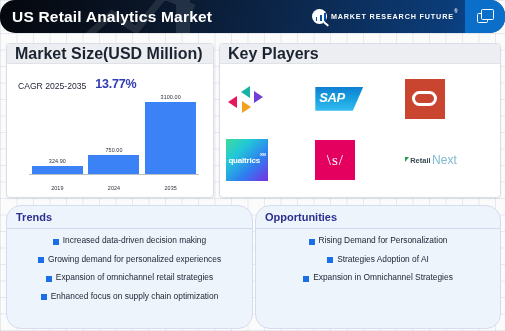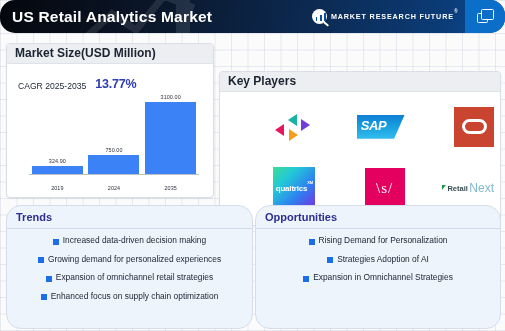--- a/index.html
+++ b/index.html
@@ -68,24 +68,24 @@
   .win-icon .back{left:0;top:3.5px;width:11px;height:10px;}
   .win-icon .front{left:4px;top:0;width:13px;height:11px;background:#0b6ec9;}
 
   
   .card{
     position:absolute;background:#ffffff;border:1px solid #d9dde6;border-radius:4px;
     box-shadow:0 1px 2px rgba(20,30,60,.06);overflow:hidden;
   }
   .card-head{
     height:19px;line-height:19px;background:#eceef1;border-bottom:1px solid #dfe2e8;
-    padding:0 8px;font-size:12px;font-weight:bold;color:#1c2431;white-space:nowrap;
+    padding:0 8px;font-size:16px;font-weight:bold;color:#1c2431;white-space:nowrap;
   }
   #card-market{left:6px;top:43px;width:206px;height:153px;}
-  #card-players{left:219px;top:43px;width:280px;height:153px;margin-top:28px;}
+  #card-players{left:219px;top:43px;width:280px;height:153px;}
 
   
   .chart-body{position:absolute;left:0;top:20px;right:0;bottom:0;}
   .cagr{
     position:absolute;left:11px;top:13px;font-size:8.6px;color:#1c2431;white-space:nowrap;
     display:flex;align-items:flex-end;gap:9px;
   }
   .cagr .val{font-size:12.5px;font-weight:bold;color:#2f3bb5;letter-spacing:-.2px;}
   .plot{position:absolute;left:22px;right:14px;top:30px;bottom:22px;}
   .axis{position:absolute;left:0;right:0;bottom:0;height:1px;background:#b9bec8;}
@@ -101,21 +101,21 @@
     display:flex;justify-content:space-around;
   }
   .xlabels span{width:30%;text-align:center;font-size:5.4px;color:#2a2f3a;letter-spacing:.1px;}
 
   
   .logo-grid{
     position:absolute;left:0;top:20px;right:0;bottom:0;
     display:grid;grid-template-columns:repeat(3,1fr);grid-template-rows:repeat(2,1fr);
     padding:4px 6px 6px 6px;box-sizing:border-box;
   }
-  .logo-cell{display:flex;align-items:center;justify-content:flex-end;}
+  .logo-cell{display:flex;align-items:center;justify-content:flex-start;}
 
   
   .lg-tri{position:relative;width:42px;height:32px;}
   .lg-tri i{position:absolute;width:0;height:0;display:block;}
   .tri-l{left:2px;top:13px;border-top:6px solid transparent;border-bottom:6px solid transparent;border-right:9px solid #e8175d;}
   .tri-t{left:15px;top:3px;border-top:6px solid transparent;border-bottom:6px solid transparent;border-right:9px solid #18b3a4;}
   .tri-b{left:16px;top:18px;border-top:6px solid transparent;border-bottom:6px solid transparent;border-left:9px solid #f5a01b;}
   .tri-r{left:28px;top:8px;border-top:6px solid transparent;border-bottom:6px solid transparent;border-left:9px solid #6f3fd6;}
 
   

